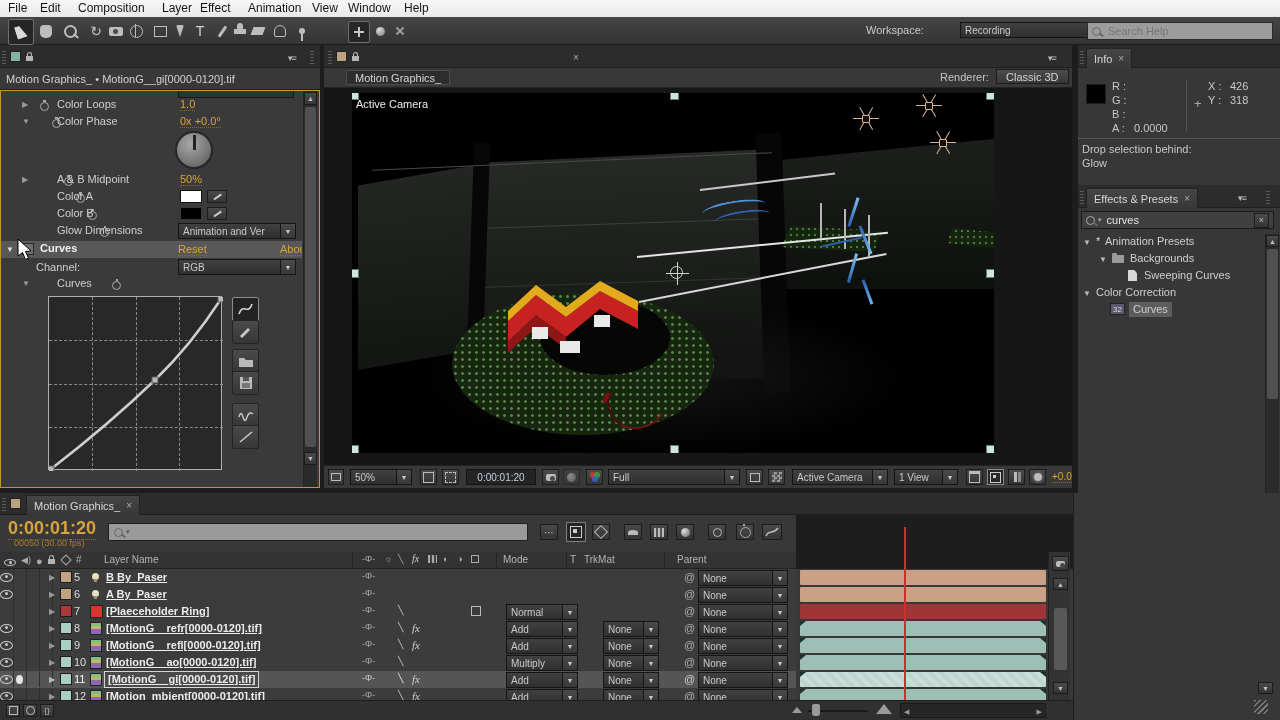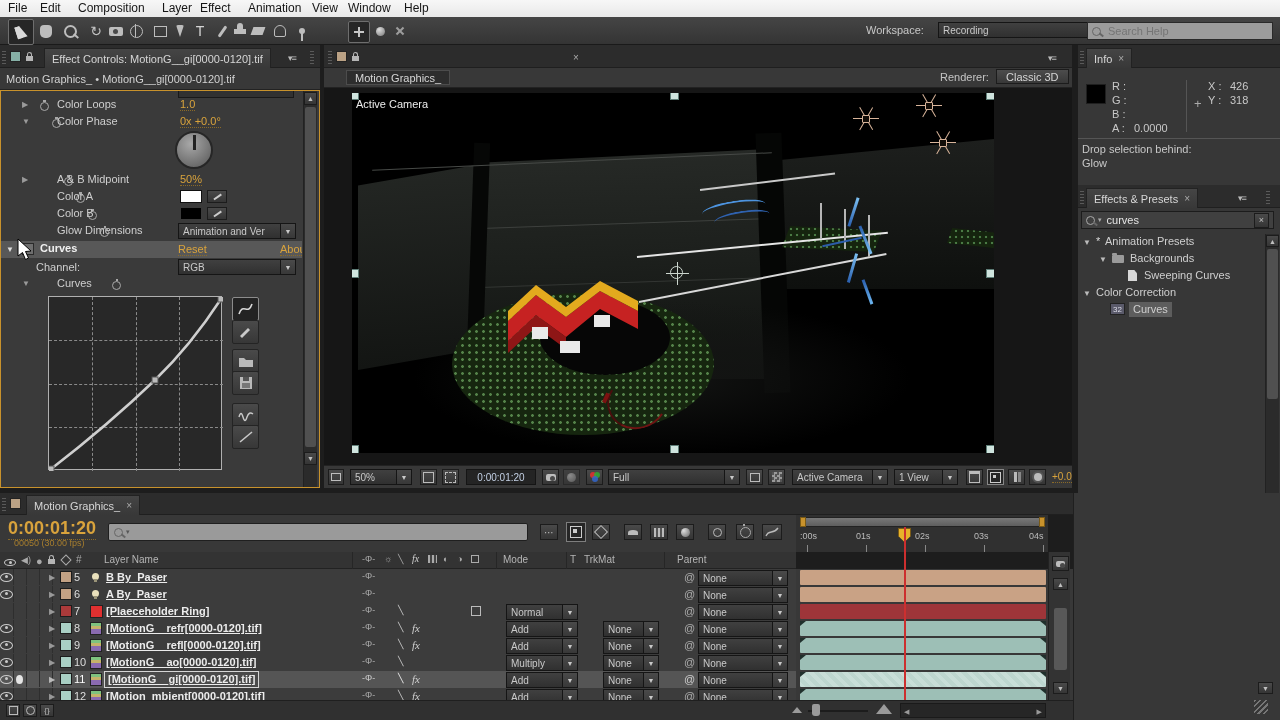--- a/index.html
+++ b/index.html
@@ -145,37 +145,34 @@
     <div class="tool sel" style="left:348px;width:20px;height:20px;top:4px">
         <span class="axico"></span>
       </div>
     <div class="tool" style="left:370px;width:20px;height:20px;top:4px">
         <span class="ball"></span>
       </div>
     <div class="tool" style="left:390px;width:20px;height:20px;top:4px">
         <span class="axico" style="transform:rotate(45deg);opacity:.7"></span>
       </div>
     <span class="abs" style="left:866px;top:7px;color:#c8c8c8">Workspace:</span>
-    <div class="abs dd" style="left:938px;top:5px;width:167px">
+    <div class="abs dd" style="left:960px;top:5px;width:167px">
       <span class="tx">Recording</span>
       <span class="ar">▼</span>
     </div>
     <div class="abs" style="left:1087px;top:5px;width:186px;height:18px;background:#9c9c9c;border:1px solid #2a2a2a;display:flex;align-items:center;padding:0 4px">
       <span class="searchico"></span>
       <input style="flex: 1 1 0%; background: transparent; border: none; outline: none; font-size: 11px; color: rgb(34, 34, 34); margin-left: 5px; font-family: inherit;" placeholder="Search Help">
     </div>
   </div>
 
   <div class="abs tabstrip" style="left:0;top:45px;width:320px;height:23px">
     <div class="abs grip" style="left:2px;top:5px;height:14px"></div>
     <div class="abs" style="left:10px;top:6px;width:11px;height:11px;background:#86b0a6;border:1px solid #222"></div>
     <div class="abs" style="left:26px;top:6px"><span class="lockico" style="margin-top:0"></span></div>
-    <div class="tab" style="left:44px">
-        <span>Effect Controls: MotionG__gi[0000-0120].tif</span>
-      </div>
     <div class="abs pmenu" style="left:288px;top:8px">▾≡</div>
     <div class="abs grip" style="left:310px;top:5px;height:14px"></div>
   </div>
   <div class="abs" style="left:0;top:68px;width:320px;height:22px;background:#383838;border-bottom:1px solid #222;line-height:22px;padding-left:6px;color:#d2d2d2;white-space:nowrap;overflow:hidden">Motion Graphics_ • MotionG__gi[0000-0120].tif</div>
 
   <div class="abs" style="left:0;top:90px;width:320px;height:398px;background:#3a3a3a;overflow:hidden">
     
     <div class="abs" style="left:178px;top:-8px;width:116px;height:16px;border:1px solid #191919;background:#313131"></div>
     
     <span class="abs" style="left:22px;top:10px;color:#9a9a9a;font-size:8px">▶</span>
@@ -565,36 +562,20 @@
     <div class="abs mini" style="left:736px;top:9px;width:18px;height:16px">
         <span class="stopw"></span>
       </div>
     <div class="abs mini" style="left:762px;top:9px;width:20px;height:16px">
         <svg width="14" height="10">
           <path d="M1,9 C4,2 8,8 13,1" stroke="#bbb" fill="none" stroke-width="1.3"></path>
         </svg>
       </div>
   </div>
 
-  <div class="abs" style="left:796px;top:515px;width:252px;height:37px;background:#303030;overflow:hidden">
-    <div class="abs" style="left:4px;top:2px;width:245px;height:10px;background:linear-gradient(#787878,#5e5e5e);border:1px solid #222;border-radius:2px"></div>
-    <div class="abs" style="left:4px;top:2px;width:6px;height:10px;background:#c8922c;border:1px solid #7a5a16"></div>
-    <div class="abs" style="left:243px;top:2px;width:6px;height:10px;background:#c8922c;border:1px solid #7a5a16"></div>
-    <span class="abs" style="left:4px;top:16px;font-size:9px;color:#bbb">:00s</span>
-    <span class="abs" style="left:60px;top:16px;font-size:9px;color:#bbb">01s</span>
-    <span class="abs" style="left:119px;top:16px;font-size:9px;color:#bbb">02s</span>
-    <span class="abs" style="left:178px;top:16px;font-size:9px;color:#bbb">03s</span>
-    <span class="abs" style="left:233px;top:16px;font-size:9px;color:#bbb">04s</span>
-    <div class="abs" style="left:11px;top:30px;width:1px;height:7px;background:#888"></div>
-    <div class="abs" style="left:70px;top:30px;width:1px;height:7px;background:#888"></div>
-    <div class="abs" style="left:129px;top:30px;width:1px;height:7px;background:#888"></div>
-    <div class="abs" style="left:188px;top:30px;width:1px;height:7px;background:#888"></div>
-    <div class="abs" style="left:247px;top:30px;width:1px;height:7px;background:#888"></div>
-    <div class="abs" style="left:102px;top:13px;width:13px;height:14px;background:#e8b22a;border:1px solid #7a5a16;clip-path:polygon(0 0,100% 0,100% 55%,50% 100%,0 55%)"></div>
-  </div>
 
   <div class="abs" style="left:0;top:552px;width:796px;height:17px;background:#333;border-bottom:1px solid #222">
     <span class="abs eyeicon" style="left:4px;top:4px"></span>
     <span class="abs" style="left:21px;top:3px;color:#aaa;font-size:9px">◀)</span>
     <span class="abs" style="left:36px;top:3px;color:#aaa">●</span>
     <span class="abs" style="left:48px;top:2px"><span class="lockico" style="margin-top:2px"></span></span>
     <span class="abs" style="left:62px;top:2px;width:8px;height:8px;border:1px solid #aaa;transform:rotate(45deg);display:inline-block;margin-top:2px"></span>
     <span class="abs" style="left:76px;top:2px;color:#aaa;font-size:10px">#</span>
     <span class="abs" style="left:104px;top:2px;color:#b5b5b5;font-size:10px">Layer Name</span>
     <span class="abs" style="left:362px;top:2px;color:#aaa;font-size:9px">-Φ-</span>

